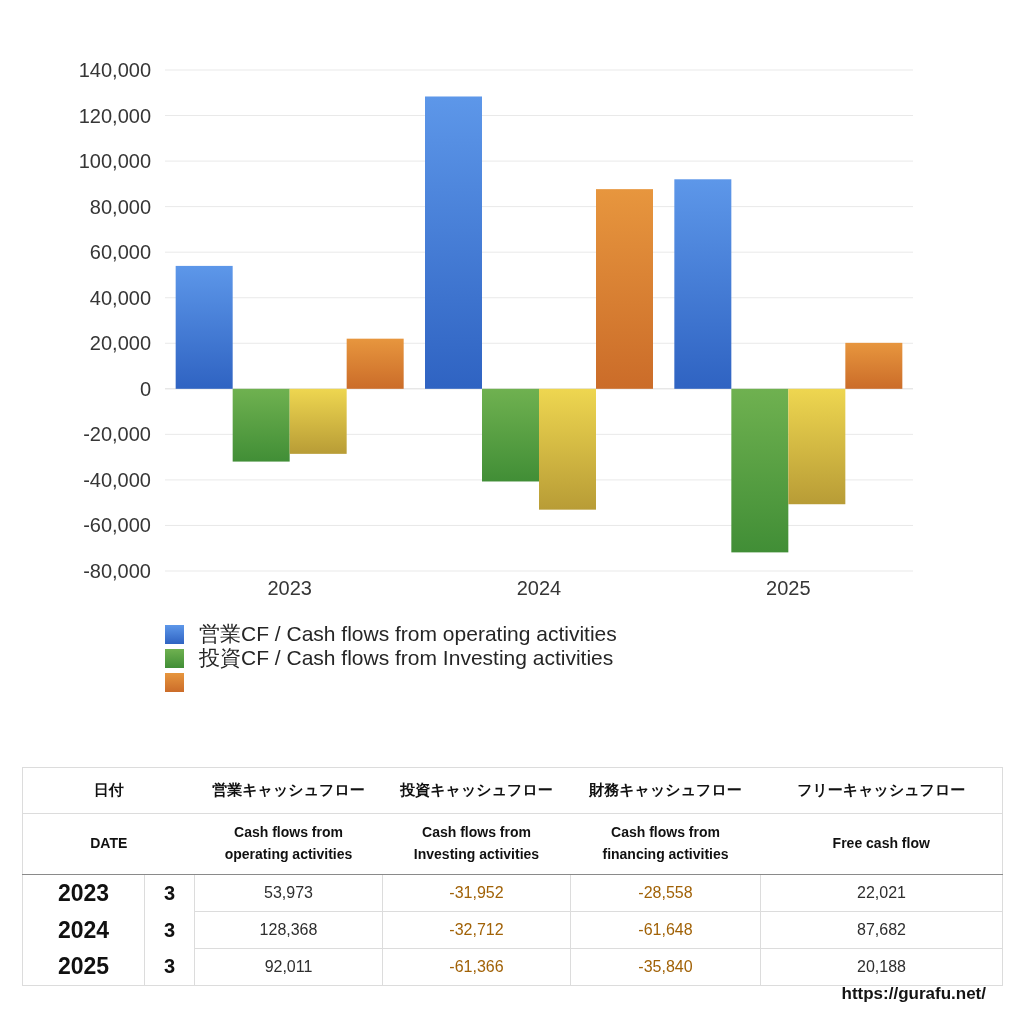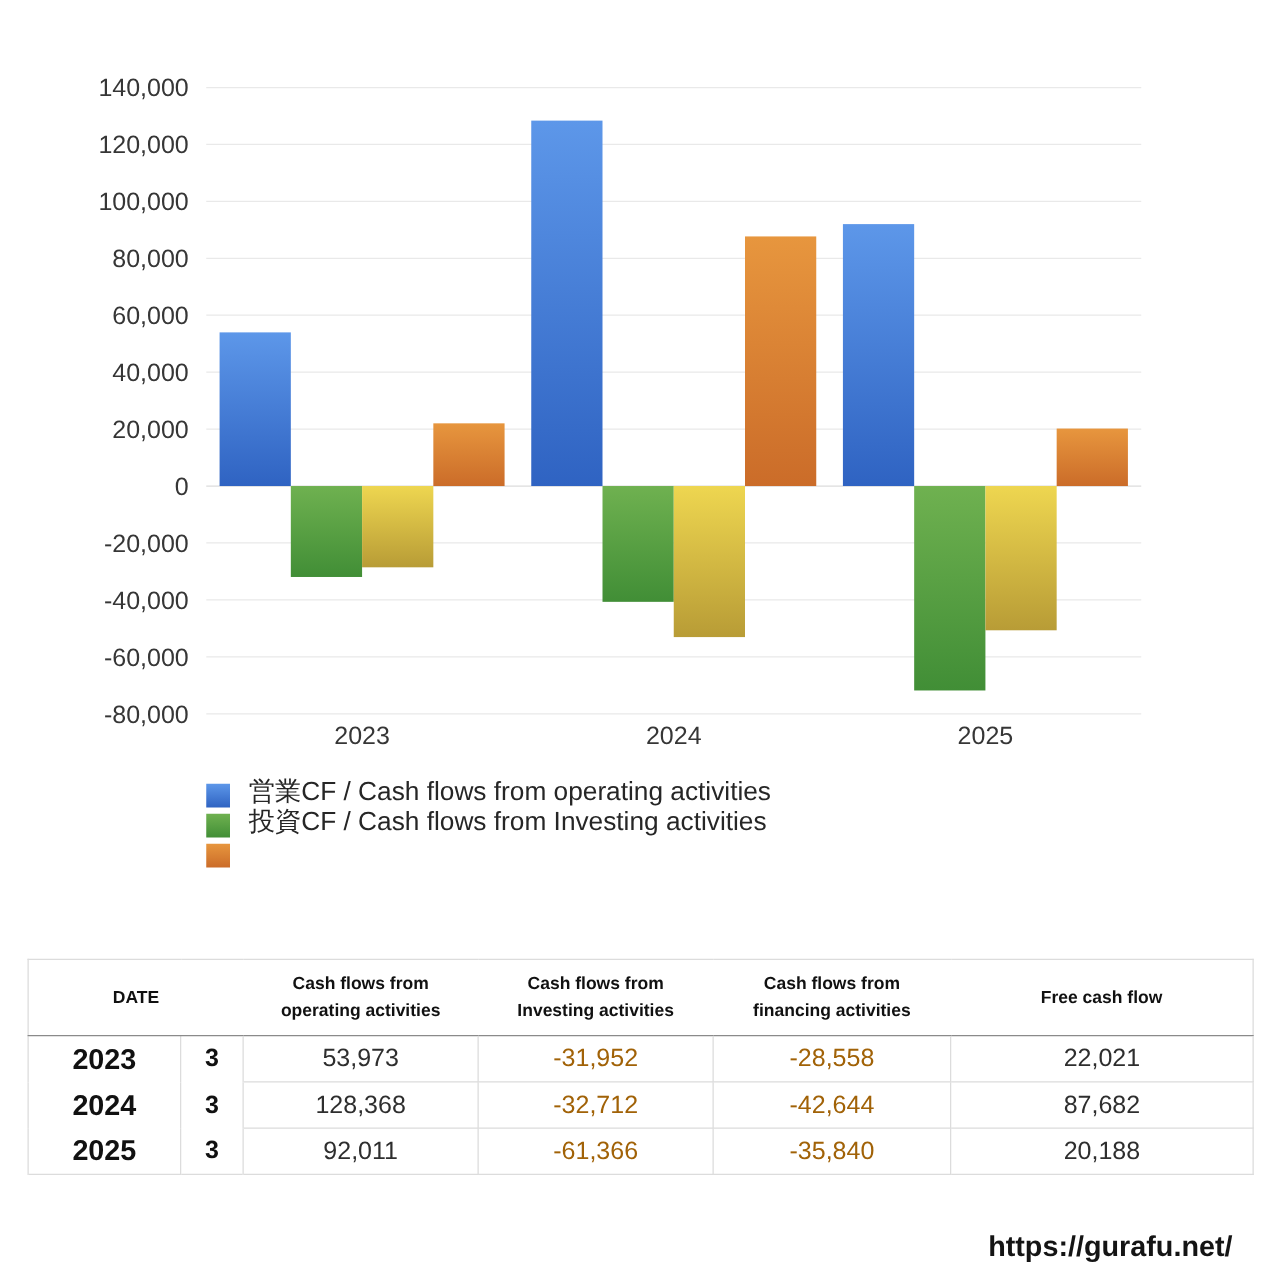--- a/index.html
+++ b/index.html
@@ -1,38 +1,38 @@
 <!DOCTYPE html>
 <html><head>
 <meta charset="utf-8">
 <style>
   html,body{margin:0;padding:0;background:#ffffff;}
   body{width:1024px;height:1024px;position:relative;overflow:hidden;
        font-family:"Liberation Sans","DejaVu Sans",sans-serif;}
   .page{position:absolute;inset:0;background:#fff;}
   #chart-svg{position:absolute;left:0;top:0;}
   .legend{position:absolute;left:165px;top:622px;}
-  .legend-item{display:flex;align-items:flex-end;height:24px;}
+  .legend-item{display:flex;align-items:center;height:24px;}
   .legend-swatch{width:19px;height:19px;margin-right:15px;flex:0 0 19px;}
   .legend-label{font-size:21px;color:#262626;white-space:nowrap;line-height:24px;}
   .table-wrap{position:absolute;left:22px;top:767px;width:980px;}
   table{border-collapse:collapse;width:980px;table-layout:fixed;
         border:1px solid #dcdcdc;}
   th,td{padding:0;text-align:center;vertical-align:middle;overflow:hidden;}
   tr.hja th{height:45px;font-size:15px;font-weight:bold;color:#111;
             border-bottom:1px solid #dcdcdc;}
   tr.hen th{height:60px;font-size:14px;font-weight:bold;color:#111;
             line-height:1.55;border-bottom:1px solid #8a8a8a;}
-  td{height:36px;font-size:20px;color:#2e2e2e;border:1px solid #dcdcdc;}
+  td{height:36px;font-size:16px;color:#2e2e2e;border:1px solid #dcdcdc;}
   td.year{font-size:23px;font-weight:bold;color:#111;
           border-top:none;border-bottom:none;}
   td.month{font-size:20px;font-weight:bold;color:#111;
            border-top:none;border-bottom:none;}
   td.neg{color:#a16207;}
-  .site-url{position:absolute;right:38px;top:984px;font-size:23px;
+  .site-url{position:absolute;right:38px;top:984px;font-size:17px;
             font-weight:bold;color:#141414;}
 </style>
 </head>
 <body>
 
 <div class="page">
   <svg id="chart-svg" width="1024" height="612">
       <defs>
         <linearGradient id="grad0" x1="0" y1="0" x2="0" y2="1">
           <stop offset="0%" stop-color="#5d97e9"></stop>
@@ -108,41 +108,48 @@
     <table id="cf-table">
       <colgroup>
         <col style="width:122px">
           <col style="width:50px">
         <col style="width:188px">
           <col style="width:188px">
         <col style="width:190px">
           <col style="width:242px">
       </colgroup>
       <tbody id="cf-tbody">
+          <tr class="hja">
+            <th colspan="2">日付</th>
+            <th>営業キャッシュフロー</th>
+            <th>投資キャッシュフロー</th>
+            <th>財務キャッシュフロー</th>
+            <th>フリーキャッシュフロー</th>
+          </tr>
           <tr class="hen">
             <th colspan="2">DATE</th>
             <th>Cash flows from<br>operating activities</th>
             <th>Cash flows from<br>Investing activities</th>
             <th>Cash flows from<br>financing activities</th>
             <th>Free cash flow</th>
           </tr>
           <tr>
             <td class="year">2023</td>
             <td class="month">3</td>
             <td>53,973</td>
             <td class="neg">-31,952</td>
             <td class="neg">-28,558</td>
             <td>22,021</td>
           </tr>
           <tr>
             <td class="year">2024</td>
             <td class="month">3</td>
             <td>128,368</td>
             <td class="neg">-32,712</td>
-            <td class="neg">-42,644</td>
+            <td class="neg">-61,648</td>
             <td>87,682</td>
           </tr>
           <tr>
             <td class="year">2025</td>
             <td class="month">3</td>
             <td>92,011</td>
             <td class="neg">-61,366</td>
             <td class="neg">-35,840</td>
             <td>20,188</td>
           </tr>

